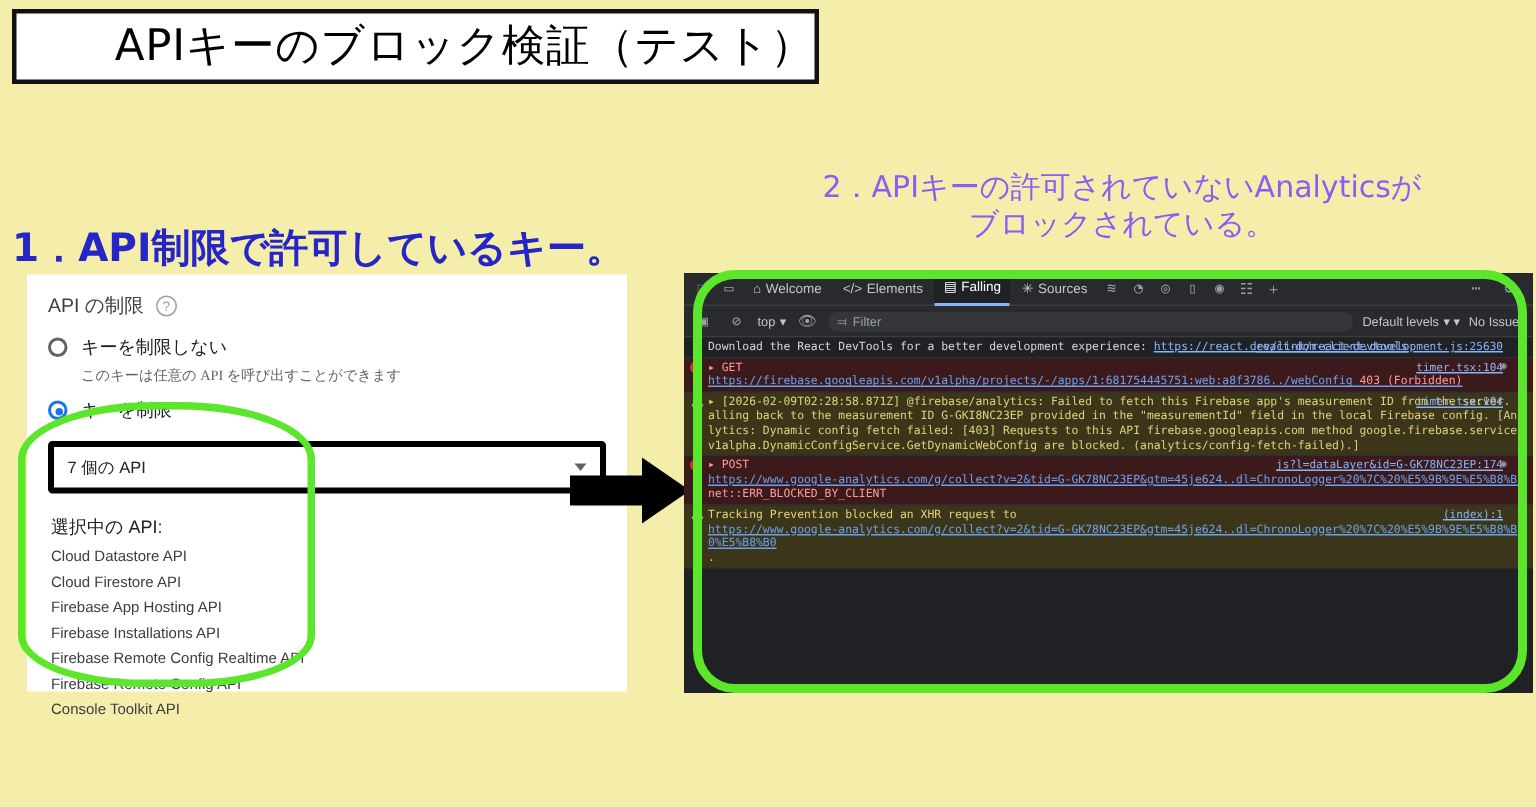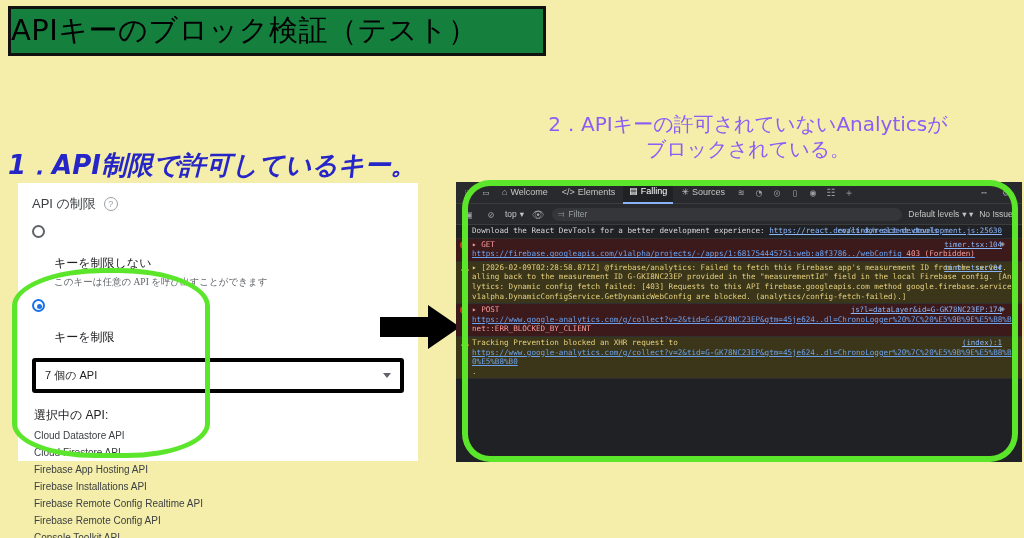--- a/index.html
+++ b/index.html
@@ -11,45 +11,44 @@
     background: #f5eeaa;
     font-family: "Liberation Sans", sans-serif;
     position: relative;
   }
 
   
   .title-box {
     position: absolute;
     left: 8px; top: 6px;
     width: 538px; height: 50px;
-    background: #15803d;
+    background: #ffffff;
     border: 3px solid #111111;
     box-sizing: border-box;
     display: flex;
     align-items: center;
-    justify-content: flex-start;
+    justify-content: flex-end;
   }
   .title-text {
     font-size: 29px;
     color: #000000;
     letter-spacing: 0.5px;
     white-space: nowrap;
     font-family: "DejaVu Sans", sans-serif;
   }
 
   
   .head-left {
     position: absolute;
     left: 8px; top: 148px;
     font-size: 26px;
     color: #2626c8;
     font-weight: bold;
     white-space: nowrap;
     font-family: "DejaVu Sans", sans-serif;
-    font-style: italic;
   }
   .head-right {
     position: absolute;
     left: 478px; top: 112px;
     width: 540px;
     text-align: center;
     font-size: 20px;
     line-height: 25px;
     color: #8b5cf6;
     font-weight: normal;
@@ -102,21 +101,21 @@
     position: relative;
   }
   .radio.on::after {
     content: "";
     position: absolute;
     left: 2.5px; top: 2.5px;
     width: 5px; height: 5px;
     border-radius: 50%;
     background: #1a73e8;
   }
-  .radio-label { font-size: 12px; color: #202124; margin-top: 32px; }
+  .radio-label { font-size: 12px; color: #202124; }
   .radio-sub {
     font-size: 9.5px;
     color: #5f6368;
     margin: 1px 0 8px 22px;
     font-family: Liberation Serif, serif;
   }
   .select-box {
     margin-top: 12px;
     height: 27px;
     border: 4px solid #000000;

